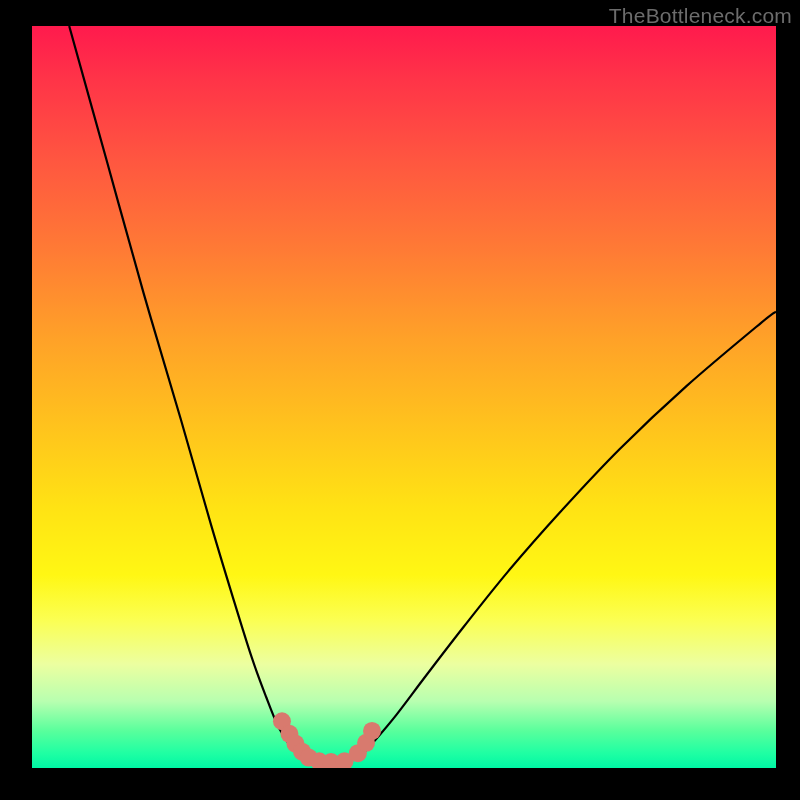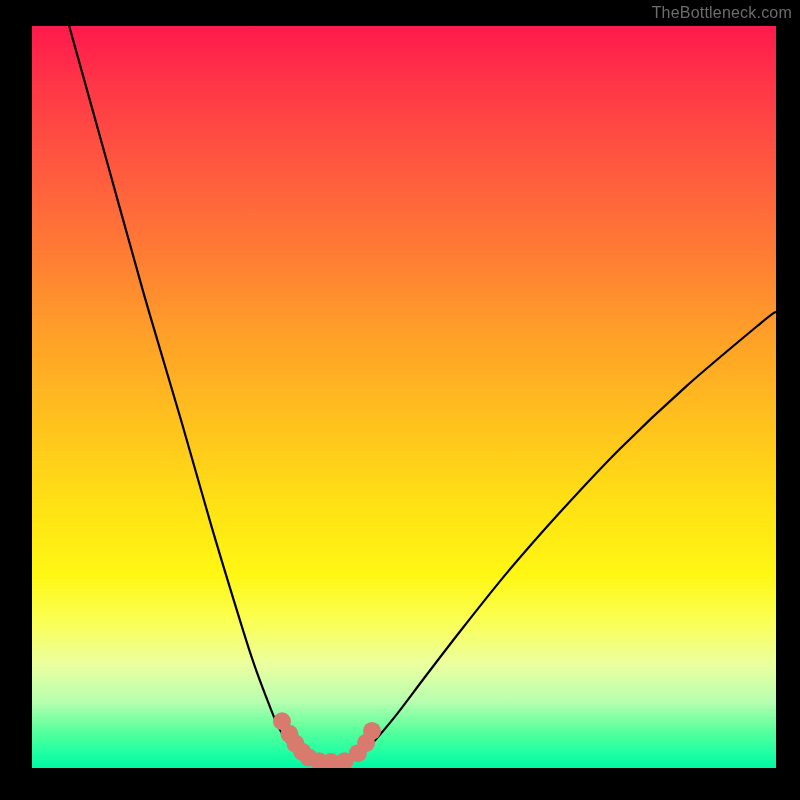--- a/index.html
+++ b/index.html
@@ -42,21 +42,21 @@
       #59ff9c 95%,
       #1fffa3 98%,
       #00f7a5 100%
     );
   }
   .watermark {
     position: absolute;
     top: 4px;
     right: 8px;
     color: #6c6c6c;
-    font-size: 16px;
+    font-size: 21px;
     font-weight: 500;
     letter-spacing: 0.2px;
     user-select: none;
   }
   svg.curves {
     position: absolute;
     left: 0;
     top: 0;
     width: 744px;
     height: 742px;

